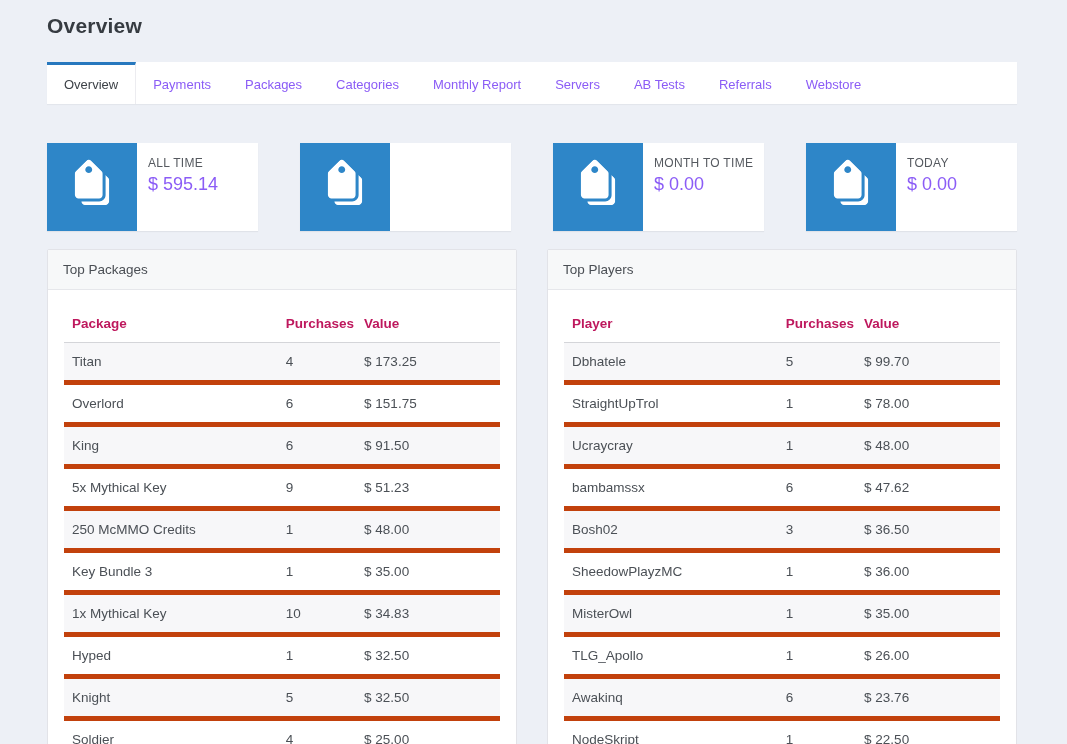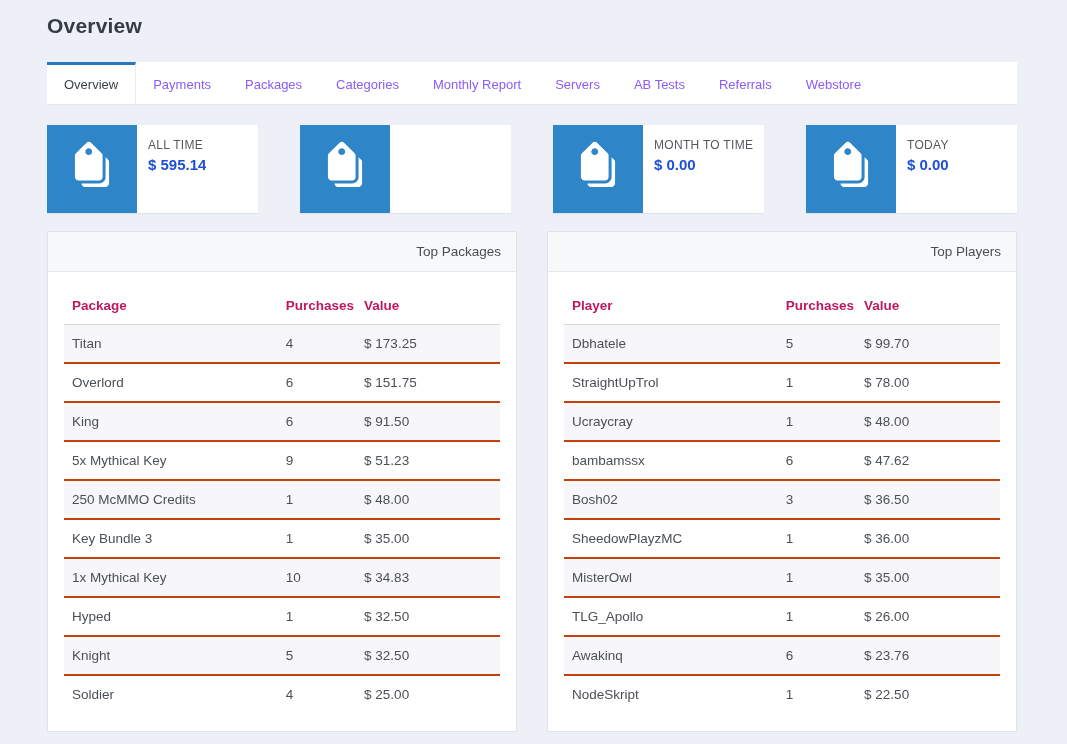--- a/index.html
+++ b/index.html
@@ -44,21 +44,21 @@
     border-top: 3px solid var(--accent, #2778be);
     background: #ffffff;
     border-right: 1px solid #ececf0;
     color: #3d4248;
   }
 
   
   .cards {
     display: flex;
     gap: 42px;
-    margin-top: 21px;
+    margin-top: 39px;
   }
   .card {
     width: 220px;
     height: 88px;
     background: #ffffff;
     display: flex;
     box-shadow: 0 1px 1px rgba(0,0,0,0.05);
   }
   .card-icon {
     width: 90px;
@@ -71,64 +71,63 @@
   }
   .card-icon svg { transform: rotate(45deg); }
   .card-body { padding: 13px 0 0 11px; overflow: hidden; }
   .card-label {
     font-size: 12px;
     color: #55595f;
     letter-spacing: 0.3px;
     white-space: nowrap;
   }
   .card-value {
-    font-size: 15px;
-    font-weight: 700;
-    color: #1d4ed8;
+    font-size: 18px;
+    font-weight: 400;
+    color: #8b5cf6;
     margin-top: 4px;
     white-space: nowrap;
   }
 
   
   .panels { display: flex; gap: 30px; margin-top: 18px; }
   .panel {
     width: 470px;
     height: 501px;
     background: #ffffff;
     border: 1px solid #e2e3e8;
     border-radius: 2px;
   }
   .panel-header {
     background: #f7f8f9;
     border-bottom: 1px solid #e6e7eb;
     padding: 12px 15px;
     font-size: 13.5px;
     color: #4a4e54;
-    text-align: right;
   }
   .panel-body { padding: 15px 16px; }
 
   table { width: 100%; border-collapse: collapse; table-layout: fixed; }
   th, td {
     text-align: left;
     padding: 10px 8px;
     font-size: 13.5px;
     line-height: 17px;
     overflow: hidden;
     white-space: nowrap;
   }
   th {
     font-weight: 700;
     color: #be185d;
     border-bottom: 1px solid #d4d5d9;
   }
   col.c-name  { width: 49%; }
   col.c-purch { width: 18%; }
   col.c-value { width: 33%; }
-  tbody td { color: #4b5056; border-top: 2px solid #c2410c; }
+  tbody td { color: #4b5056; border-top: 5px solid #c2410c; }
   tbody tr:first-child td { border-top: none; }
   tbody tr:nth-child(odd) td { background: #f7f7f9; }
 </style>
 </head>
 <body>
 
 <div class="page">
   <div class="content">
 
     <h1 class="page-title">Overview</h1>

